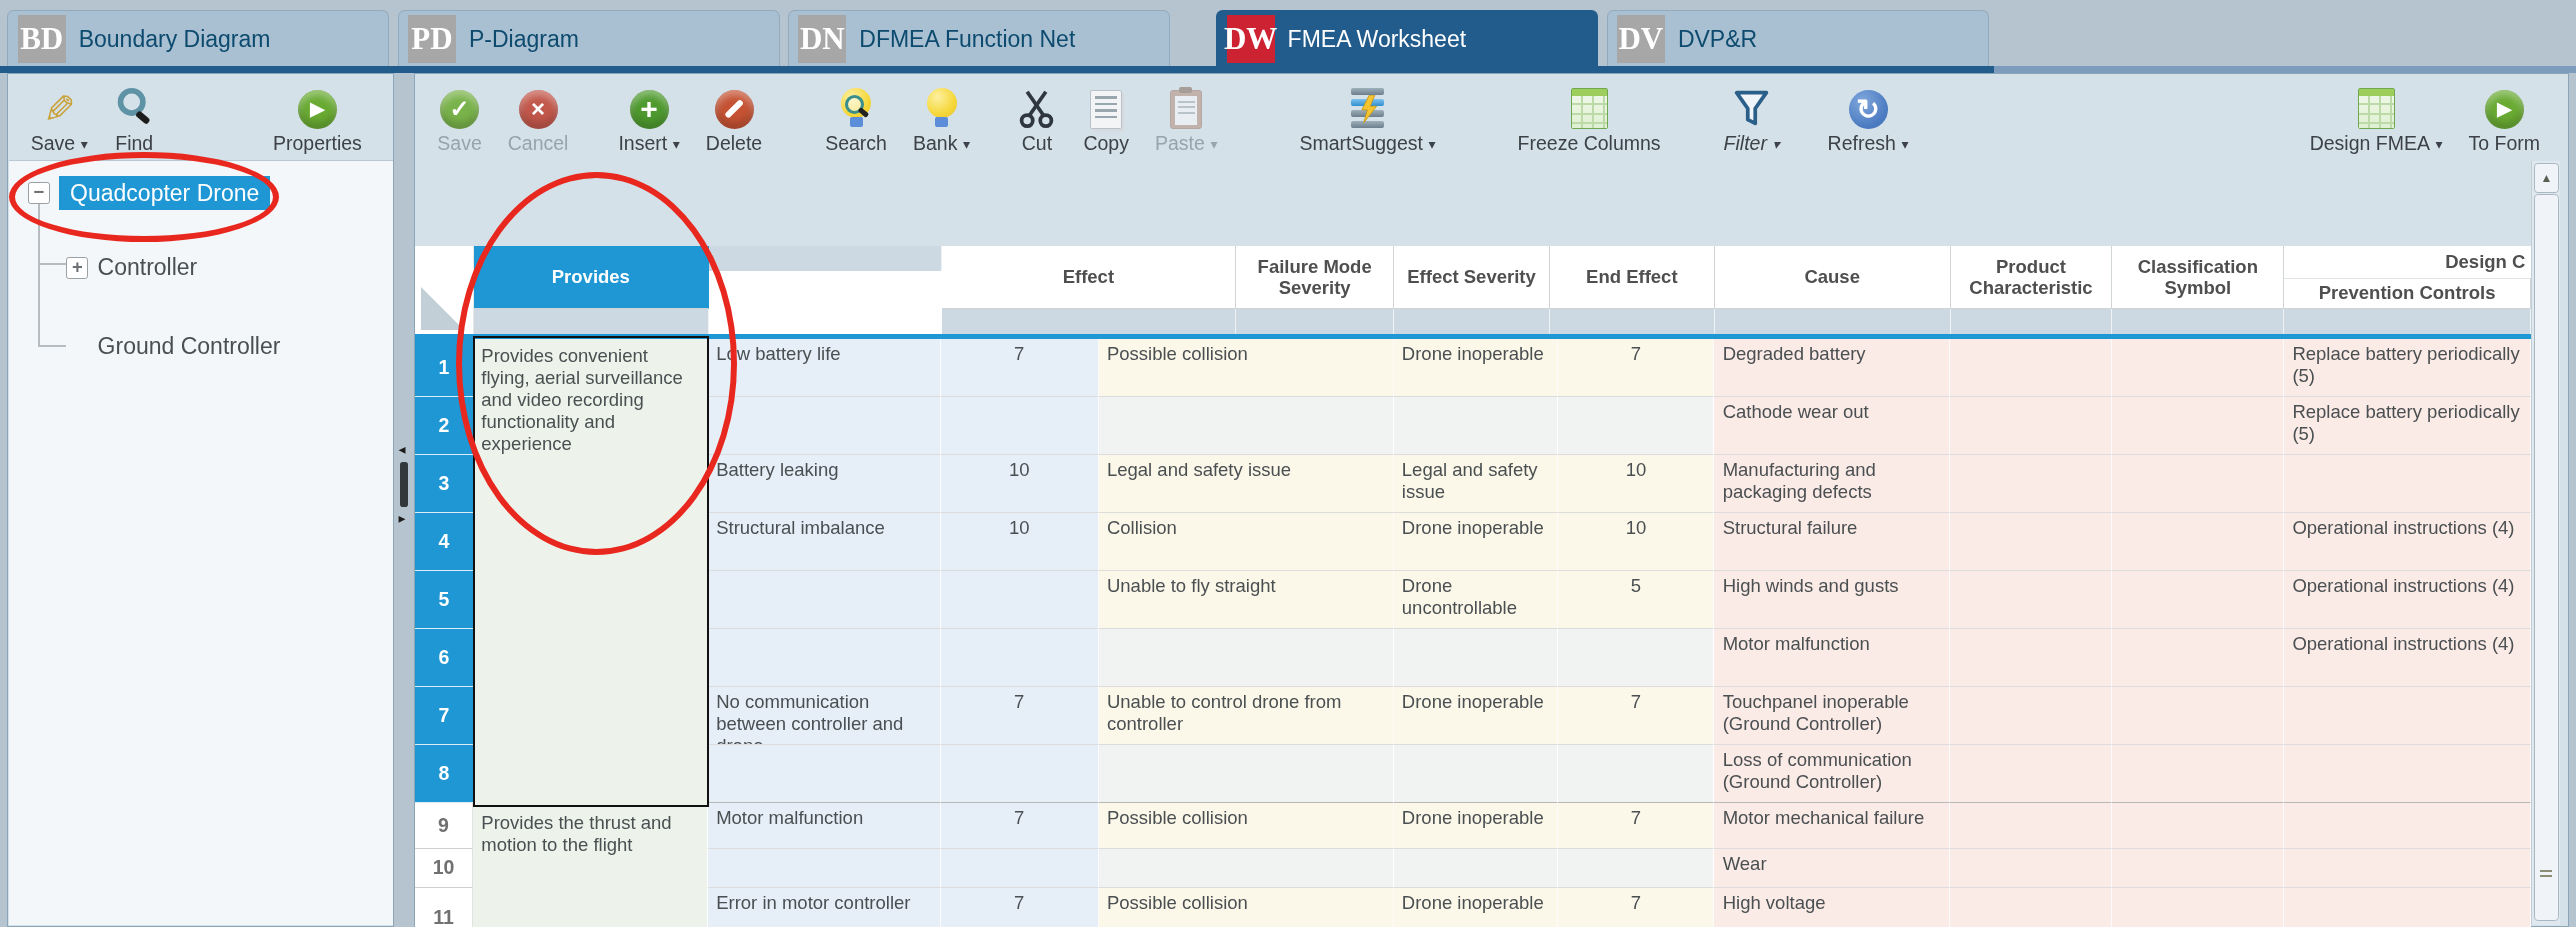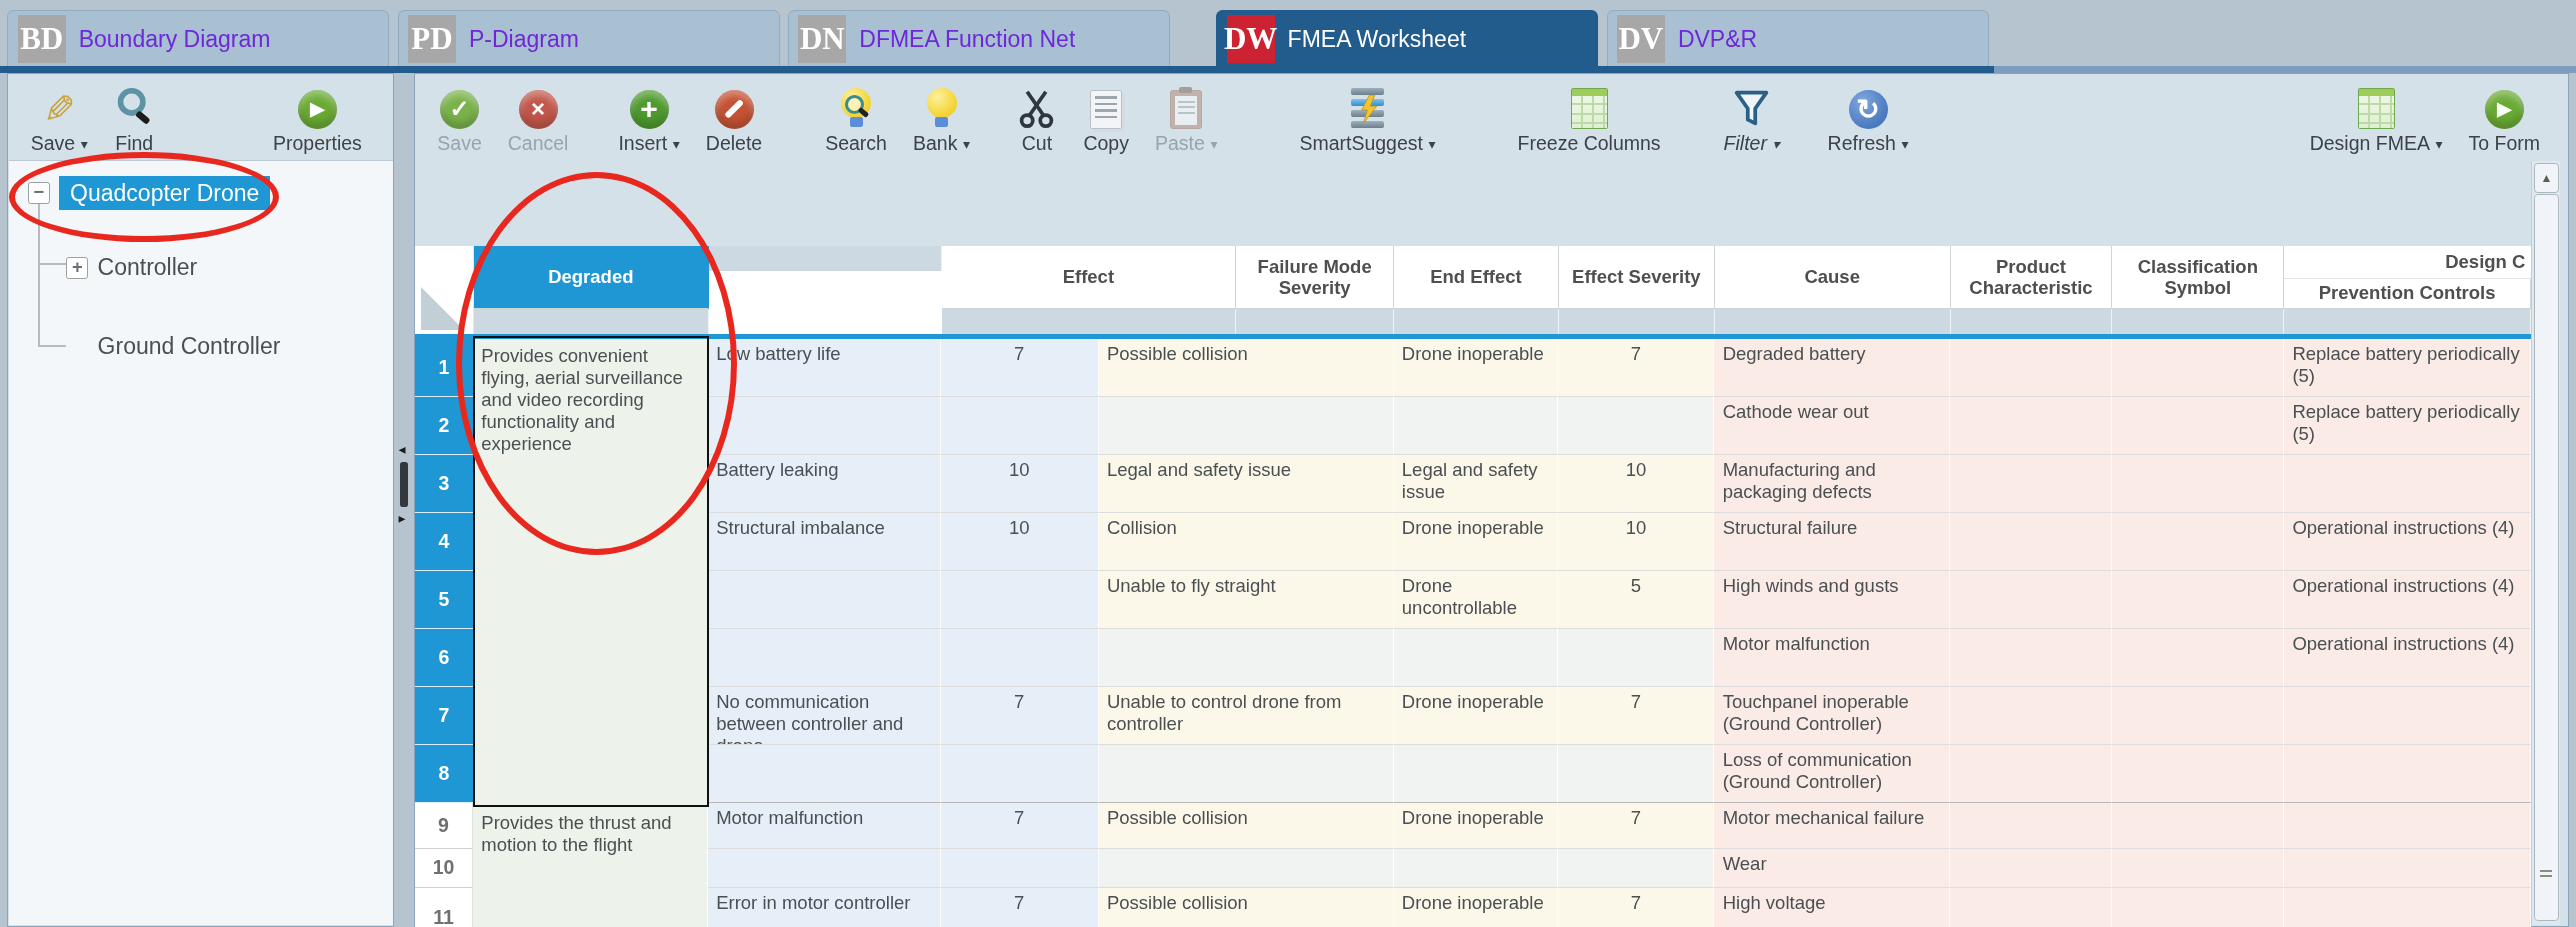--- a/index.html
+++ b/index.html
@@ -5,21 +5,21 @@
   html,body{margin:0;padding:0;}
   body{
     width:2576px;height:927px;position:relative;overflow:hidden;
     background:#b6c4cf;font-family:"Liberation Sans",sans-serif;
     -webkit-font-smoothing:antialiased;
   }
   
   .tabbar{position:absolute;left:0;top:0;width:2576px;height:67px;display:flex;align-items:flex-end;padding-left:7.4px;box-sizing:border-box;gap:8.3px;}
   .tab{width:382px;height:57px;background:#a9bfd2;border:0.9px solid #93abbe;border-bottom:none;border-radius:6.5px 6.5px 0 0;display:flex;align-items:center;padding-left:9.3px;box-sizing:border-box;gap:13px;cursor:pointer;}
   .tab .badge{width:48px;height:48px;display:flex;align-items:center;justify-content:center;background:#a7a7a7;color:#fff;font-family:"Liberation Serif",serif;font-weight:bold;font-size:31px;}
-  .tab .tlabel{font-size:23px;color:#6d28d9;white-space:nowrap;overflow:hidden;}
+  .tab .tlabel{font-size:23px;color:#0c4a6e;white-space:nowrap;overflow:hidden;}
   .tab.active{background:#215c8c;border-color:#215c8c;margin-left:38px;}
   .tab.active .badge{background:#cd2232;}
   .tab.active .tlabel{color:#ffffff;}
   .tab-underline{position:absolute;left:0;top:66px;height:7.4px;}
   
   .panel{position:absolute;background:#d5e1e9;border:0.9px solid #8aa4b8;box-sizing:border-box;}
   #left-panel{left:7.4px;top:73px;width:387px;height:854px;}
   #right-panel{left:414px;top:73px;width:2155px;height:854px;}
   
   .toolbar{height:85px;display:flex;align-items:stretch;padding:3.7px 5.6px 1.9px 13px;box-sizing:border-box;}
@@ -370,40 +370,40 @@
         </div>
     </div>
   </div>
 
   <div id="grid" style="position: relative;">
       <div class="hdr-area">
         <div class="corner">
           <div class="tri"></div>
         </div>
         <div class="hcol" style="width: 235px;">
-          <div class="hcell fn">Degraded</div>
+          <div class="hcell fn">Provides</div>
           <div class="fcell"></div>
         </div>
         <div class="hcol" style="width: 233px;">
           <div class="fcell"></div>
         </div>
         <div class="hcol" style="width: 295px;">
           <div class="hcell">Effect</div>
           <div class="fcell"></div>
         </div>
         <div class="hcol" style="width: 158px;">
           <div class="hcell">Failure Mode Severity</div>
           <div class="fcell"></div>
         </div>
+        <div class="hcol" style="width: 156px;">
+          <div class="hcell">Effect Severity</div>
+          <div class="fcell"></div>
+        </div>
         <div class="hcol" style="width: 165px;">
           <div class="hcell">End Effect</div>
-          <div class="fcell"></div>
-        </div>
-        <div class="hcol" style="width: 156px;">
-          <div class="hcell">Effect Severity</div>
           <div class="fcell"></div>
         </div>
         <div class="hcol" style="width: 236px;">
           <div class="hcell">Cause</div>
           <div class="fcell"></div>
         </div>
         <div class="hcol" style="width: 162px;">
           <div class="hcell">Product Characteristic</div>
           <div class="fcell"></div>
         </div>

